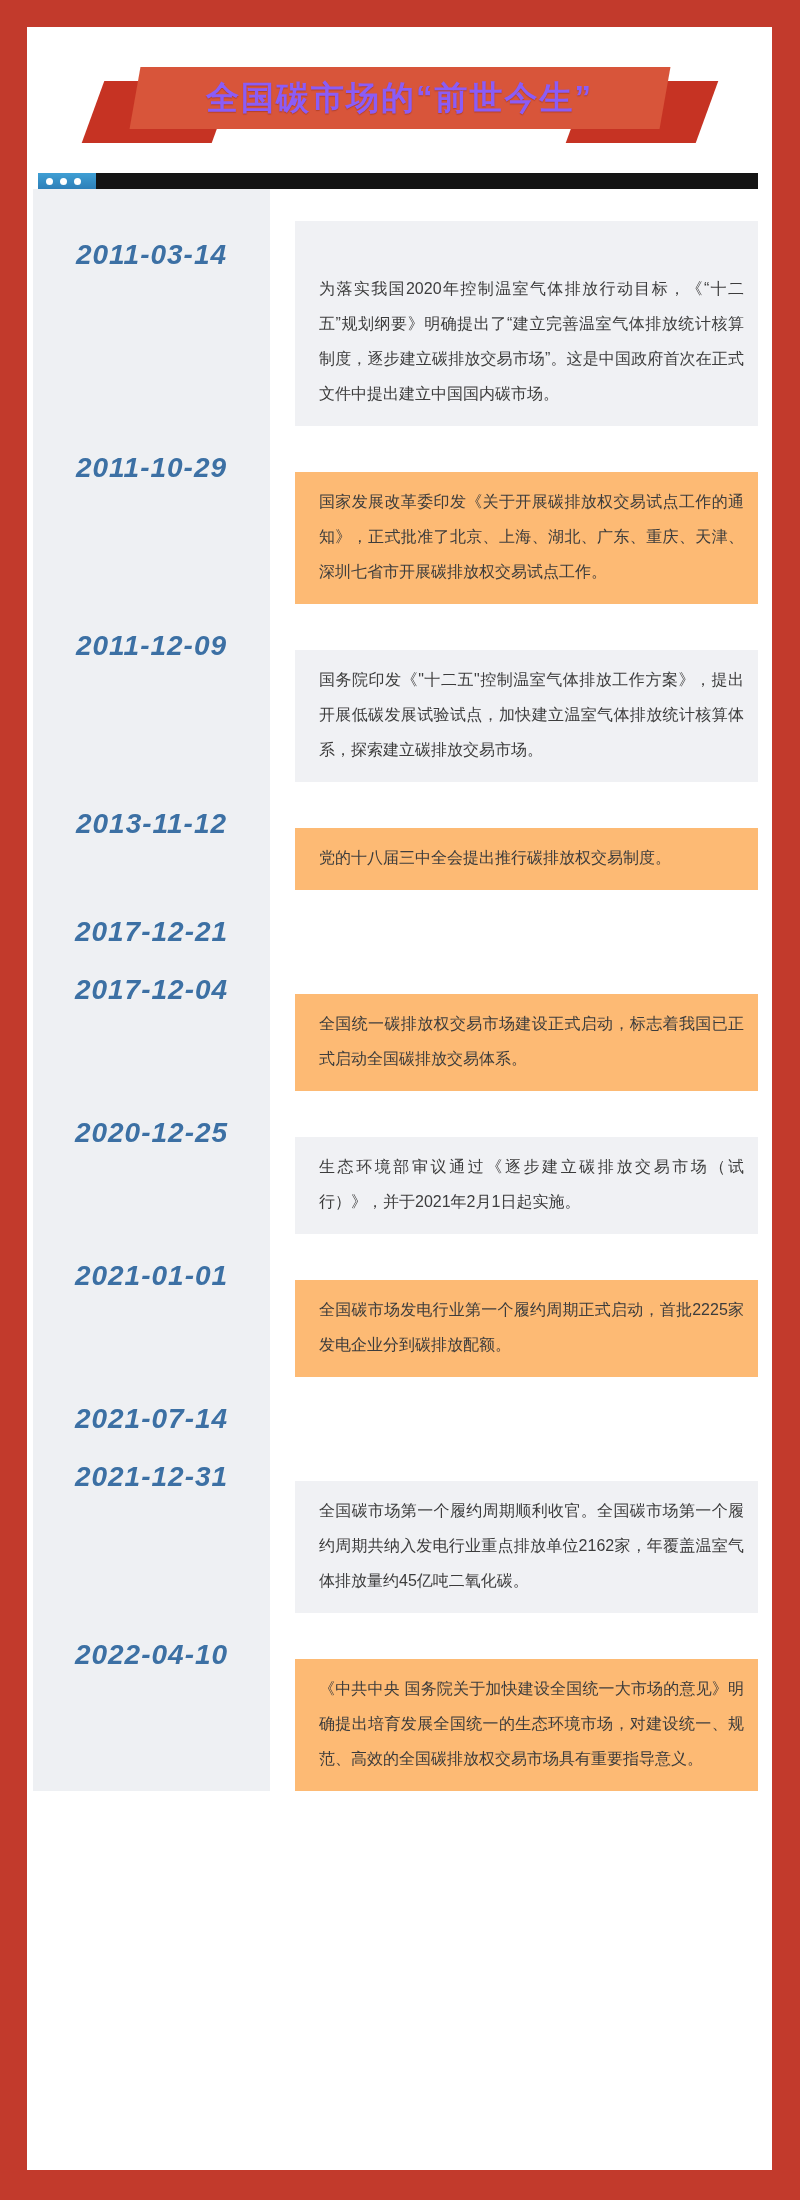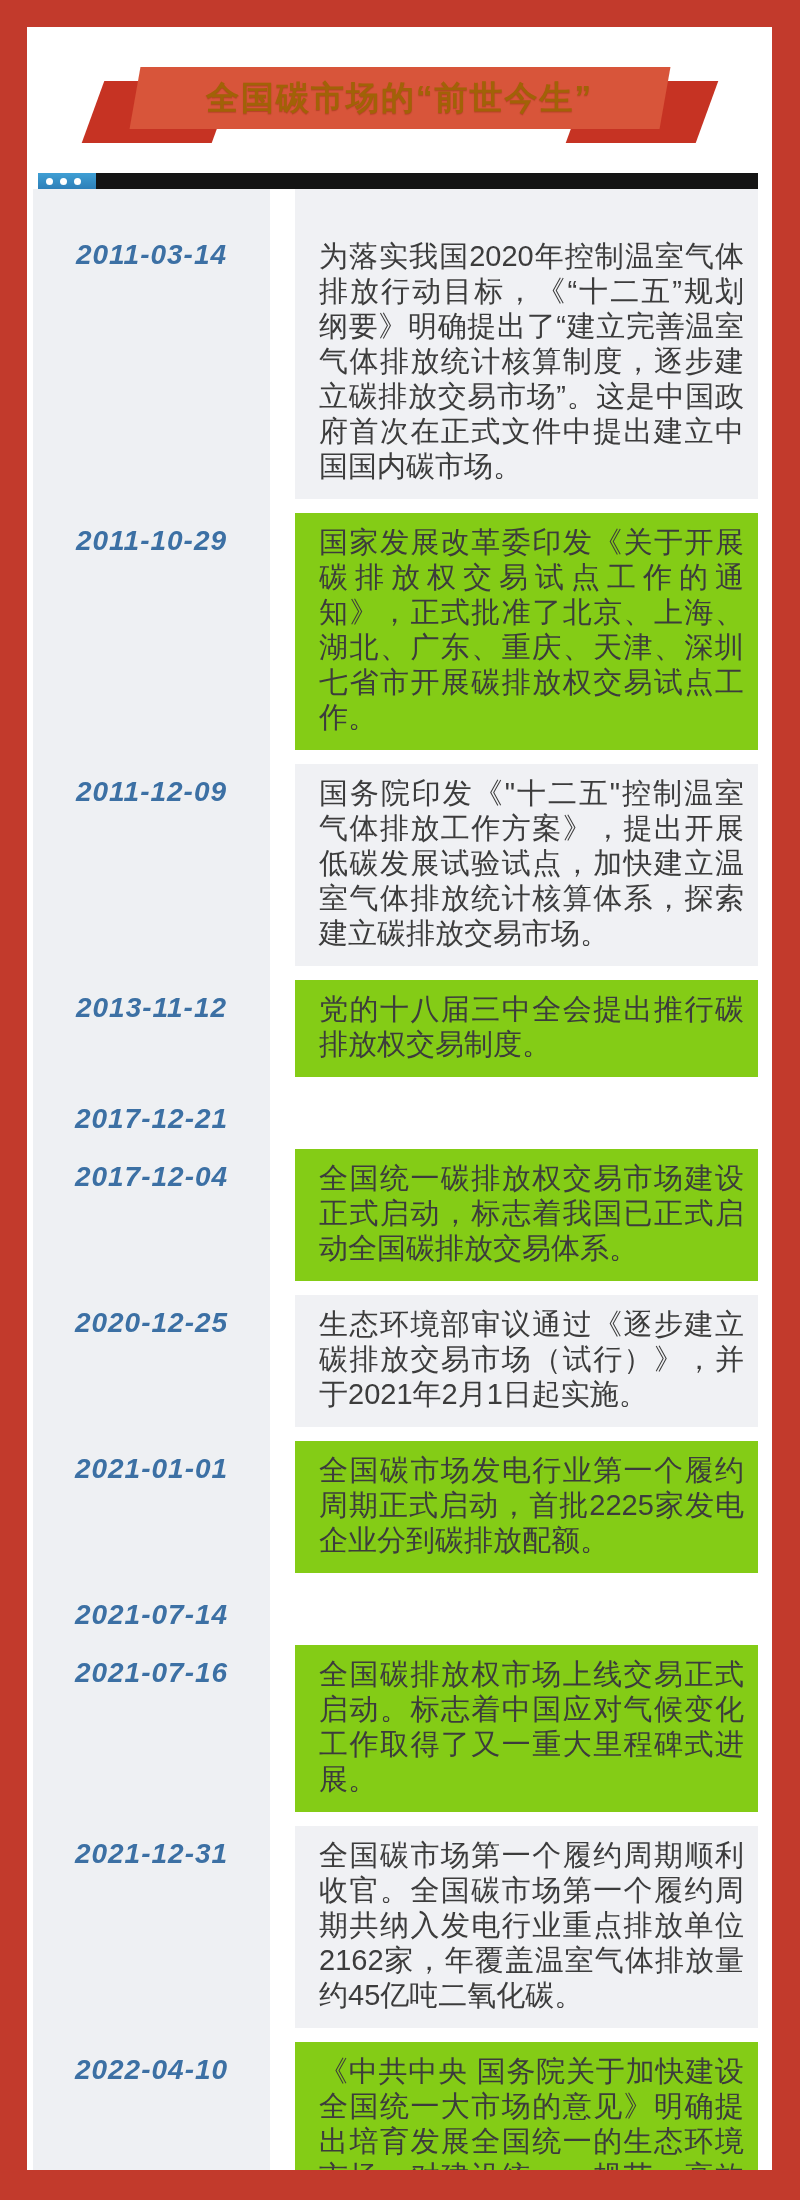--- a/index.html
+++ b/index.html
@@ -15,21 +15,21 @@
   .banner-fold { position:absolute; top:14px; width:130px; height:62px; background:#c63323; }
   .banner-fold.left  { left:-42px;  transform:skewX(-20deg); }
   .banner-fold.right { right:-42px; transform:skewX(-20deg); }
   .banner-main {
     position:absolute; left:0; top:0; width:530px; height:62px;
     background:#d8553a; transform:skewX(-10deg);
   }
   .banner-title {
     position:absolute; left:0; top:0; width:530px; height:62px;
     display:flex; align-items:center; justify-content:center;
-    color:#a16207; font-size:33px; font-weight:bold; letter-spacing:2px;
+    color:#8b5cf6; font-size:33px; font-weight:bold; letter-spacing:2px;
     text-shadow:0 1px 1px rgba(120,30,10,.35);
   }
   
   .winbar { margin:26px 14px 0 11px; height:16px; background:#141414; display:flex; }
   .winbar-dots {
     width:58px; height:16px; background:linear-gradient(180deg,#3f9fd4,#2d7fb8);
     display:flex; align-items:center; padding-left:8px; gap:7px;
   }
   .dot { width:7px; height:7px; border-radius:50%; background:#ffffff; }
   
@@ -43,25 +43,26 @@
   .date-cell {
     width:243px; padding-left:6px; flex:0 0 243px;
     display:flex; justify-content:center;
     padding-top:12px;
     color:#3c70a4; font-size:28px; font-weight:bold; font-style:italic;
     letter-spacing:1px;
   }
   .gap-cell { flex:0 0 25px; }
   .text-cell {
     flex:1 1 auto; padding:12px 14px 15px 24px;
-    font-size:29px; line-height:35px; color:#3c3c3c;
+    font-size:16px; line-height:35px; color:#3c3c3c;
     text-align:justify;
+    margin-top:32px;
   }
   .tone-gray { background:#f0f1f4; }
-  .tone-blue { background:#84cc16; }
+  .tone-blue { background:#fdba74; }
   .row.first .date-cell { padding-top:50px; }
   .row.first .text-cell { padding-top:50px; }
 </style>
 </head>
 <body>
 
 <div class="page">
 
   <div class="banner-wrap">
     <div class="banner-fold left"></div>
@@ -126,25 +127,20 @@
     <div class="date-cell">2021-01-01</div>
     <div class="gap-cell"></div>
     <div class="text-cell tone-blue">全国碳市场发电行业第一个履约周期正式启动，首批2225家发电企业分到碳排放配额。</div>
   </div>
 
   <div class="row">
     <div class="date-cell">2021-07-14</div>
     <div class="gap-cell"></div>
   </div>
 
-  <div class="row">
-    <div class="date-cell">2021-07-16</div>
-    <div class="gap-cell"></div>
-    <div class="text-cell tone-blue">全国碳排放权市场上线交易正式启动。标志着中国应对气候变化工作取得了又一重大里程碑式进展。</div>
-  </div>
 
   <div class="row">
     <div class="date-cell">2021-12-31</div>
     <div class="gap-cell"></div>
     <div class="text-cell tone-gray">全国碳市场第一个履约周期顺利收官。全国碳市场第一个履约周期共纳入发电行业重点排放单位2162家，年覆盖温室气体排放量约45亿吨二氧化碳。</div>
   </div>
 
   <div class="row">
     <div class="date-cell">2022-04-10</div>
     <div class="gap-cell"></div>

